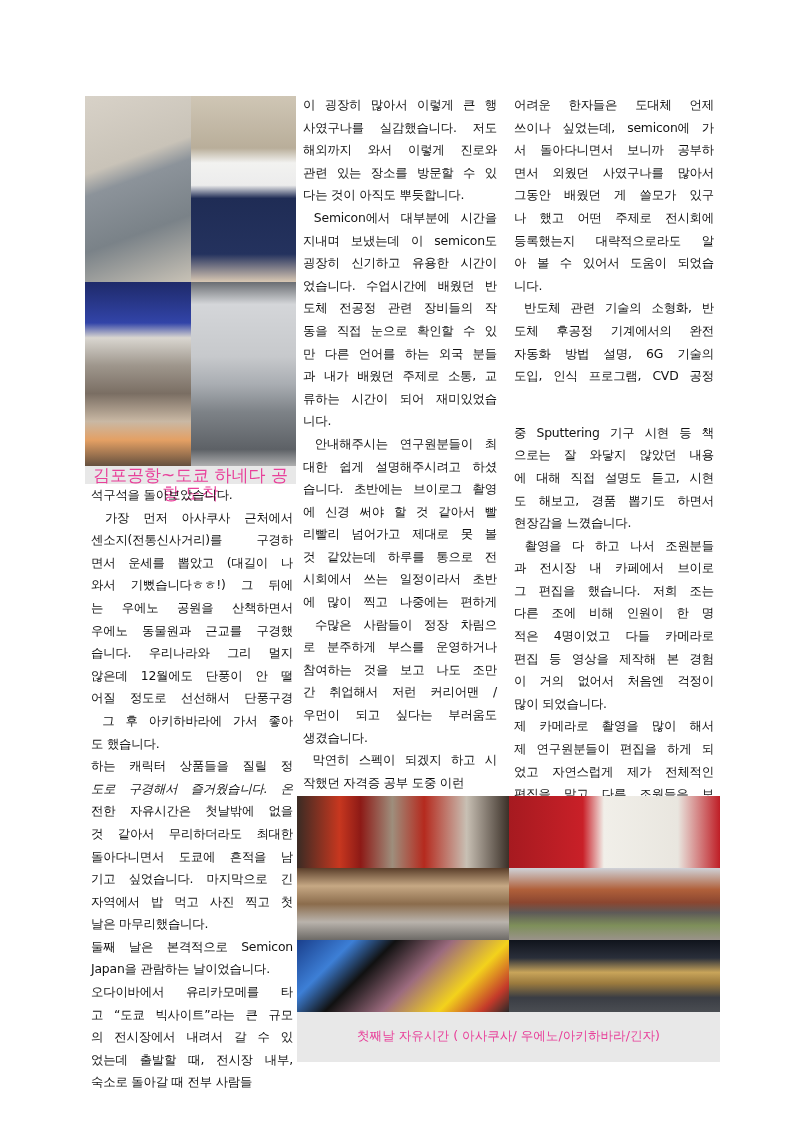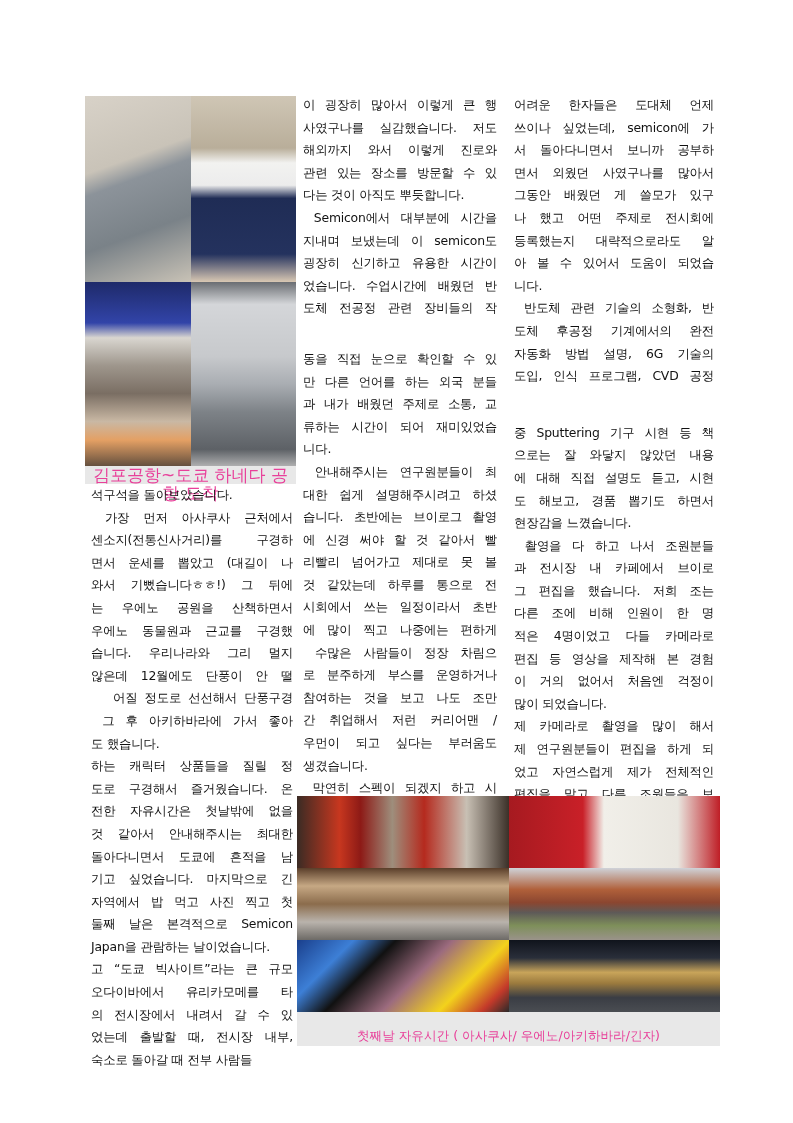--- a/index.html
+++ b/index.html
@@ -34,72 +34,73 @@
   #p-doc { left: 509px; top: 796px; width: 211px; height: 72px;
     background: linear-gradient(90deg, #a61a20 0%, #c92028 35%, #f1efe9 45%, #e9e6df 80%, #bf1e26 100%); }
   #p-shop { left: 297px; top: 868px; width: 212px; height: 72px;
     background: linear-gradient(180deg, #5a3e2a 0%, #c6a884 25%, #8b6c4c 50%, #b9b3ac 75%, #6d6a66 100%); }
   #p-ueno { left: 509px; top: 868px; width: 211px; height: 72px;
     background: linear-gradient(180deg, #cfd2d8 0%, #b0603a 30%, #8b4630 48%, #5e5a58 62%, #7e8f5a 80%, #9a938a 100%); }
   #p-akiba { left: 297px; top: 940px; width: 212px; height: 72px;
     background: linear-gradient(135deg, #1a3f8c 0%, #3d7fd6 20%, #111 35%, #9c6b7e 55%, #f3d21c 75%, #c43a2a 90%, #2a2a2a 100%); }
   #p-ginza { left: 509px; top: 940px; width: 211px; height: 72px;
     background: linear-gradient(180deg, #10141c 0%, #2a2f3a 25%, #c8a45a 45%, #9c7b3e 60%, #3a3d44 80%, #4a4d52 100%); }
-  #cap-bottom { left: 297px; top: 1012px; width: 423px; height: 34px; line-height: 48px; font-size: 12.6px; }
+  #cap-bottom { left: 297px; top: 1012px; width: 423px; height: 50px; line-height: 48px; font-size: 12.6px; }
 </style>
 </head>
 <body>
 
 <div class="photo" id="p-luggage"></div>
 <div class="photo" id="p-passport"></div>
 <div class="photo" id="p-meal"></div>
 <div class="photo" id="p-plane"></div>
 <div class="caption" id="cap-top">김포공항~도쿄 하네다 공항 도착</div>
 
 <div class="col" id="col1">
     <span class="line last" style="white-space: pre;">석구석을 돌아보았습니다.</span>
     <span class="line" style="white-space: pre;"> 가장 먼저 아사쿠사 근처에서</span>
     <span class="line" style="white-space: pre;">센소지(전통신사거리)를 구경하</span>
     <span class="line" style="white-space: pre;">면서 운세를 뽑았고 (대길이 나</span>
     <span class="line" style="white-space: pre;">와서 기뻤습니다ㅎㅎ!) 그 뒤에</span>
     <span class="line" style="white-space: pre;">는 우에노 공원을 산책하면서</span>
     <span class="line" style="white-space: pre;">우에노 동물원과 근교를 구경했</span>
     <span class="line" style="white-space: pre;">습니다. 우리나라와 그리 멀지</span>
     <span class="line" style="white-space: pre;">않은데 12월에도 단풍이 안 떨</span>
-    <span class="line" style="white-space: pre; margin-left: 22px;">어질 정도로 선선해서 단풍구경</span>
+    <span class="line" style="white-space: pre;">어질 정도로 선선해서 단풍구경</span>
     <span class="line" style="white-space: pre;"> 그 후 아키하바라에 가서 좋아</span>
     <span class="line last" style="white-space: pre;">도 했습니다.</span>
     <span class="line" style="white-space: pre;">하는 캐릭터 상품들을 질릴 정</span>
-    <span class="line" style="white-space: pre;">도로 구경해서 즐거웠습니다. 온</span>
+    <span class="line" style="white-space: pre; font-style: italic;">도로 구경해서 즐거웠습니다. 온</span>
     <span class="line" style="white-space: pre;">전한 자유시간은 첫날밖에 없을</span>
-    <span class="line" style="white-space: pre;">것 같아서 안내해주시는 최대한</span>
+    <span class="line" style="white-space: pre;">것 같아서 무리하더라도 최대한</span>
     <span class="line" style="white-space: pre;">돌아다니면서 도쿄에 흔적을 남</span>
     <span class="line" style="white-space: pre;">기고 싶었습니다. 마지막으로 긴</span>
     <span class="line" style="white-space: pre;">자역에서 밥 먹고 사진 찍고 첫</span>
+    <span class="line last" style="white-space: pre;">날은 마무리했습니다.</span>
     <span class="line" style="white-space: pre;">둘째 날은 본격적으로 Semicon</span>
     <span class="line last" style="white-space: pre;">Japan을 관람하는 날이었습니다.</span>
+    <span class="line" style="white-space: pre;">오다이바에서 유리카모메를 타</span>
     <span class="line" style="white-space: pre;">고 “도쿄 빅사이트”라는 큰 규모</span>
-    <span class="line" style="white-space: pre;">오다이바에서 유리카모메를 타</span>
     <span class="line" style="white-space: pre;">의 전시장에서 내려서 갈 수 있</span>
     <span class="line" style="white-space: pre;">었는데 출발할 때, 전시장 내부,</span>
     <span class="line last" style="white-space: pre;">숙소로 돌아갈 때 전부 사람들</span>
   </div>
 
 <div class="col" id="col2">
     <span class="line" style="white-space: pre;">이 굉장히 많아서 이렇게 큰 행</span>
     <span class="line" style="white-space: pre;">사였구나를 실감했습니다. 저도</span>
     <span class="line" style="white-space: pre;">해외까지 와서 이렇게 진로와</span>
     <span class="line" style="white-space: pre;">관련 있는 장소를 방문할 수 있</span>
     <span class="line last" style="white-space: pre;">다는 것이 아직도 뿌듯합니다.</span>
     <span class="line" style="white-space: pre;"> Semicon에서 대부분에 시간을</span>
     <span class="line" style="white-space: pre;">지내며 보냈는데 이 semicon도</span>
     <span class="line" style="white-space: pre;">굉장히 신기하고 유용한 시간이</span>
     <span class="line" style="white-space: pre;">었습니다. 수업시간에 배웠던 반</span>
     <span class="line" style="white-space: pre;">도체 전공정 관련 장비들의 작</span>
-    <span class="line" style="white-space: pre; margin-top: 28px;">동을 직접 눈으로 확인할 수 있</span>
+    <span class="line" style="white-space: pre;">동을 직접 눈으로 확인할 수 있</span>
     <span class="line" style="white-space: pre;">만 다른 언어를 하는 외국 분들</span>
     <span class="line" style="white-space: pre;">과 내가 배웠던 주제로 소통, 교</span>
     <span class="line" style="white-space: pre;">류하는 시간이 되어 재미있었습</span>
     <span class="line last" style="white-space: pre;">니다.</span>
     <span class="line" style="white-space: pre;"> 안내해주시는 연구원분들이 최</span>
     <span class="line" style="white-space: pre;">대한 쉽게 설명해주시려고 하셨</span>
     <span class="line" style="white-space: pre;">습니다. 초반에는 브이로그 촬영</span>
     <span class="line" style="white-space: pre;">에 신경 써야 할 것 같아서 빨</span>
     <span class="line" style="white-space: pre;">리빨리 넘어가고 제대로 못 볼</span>
     <span class="line" style="white-space: pre;">것 같았는데 하루를 통으로 전</span>

